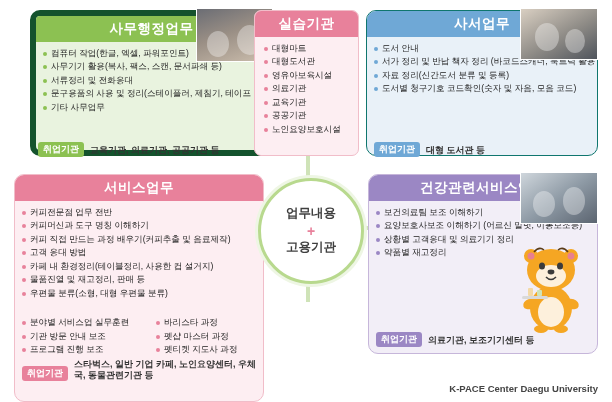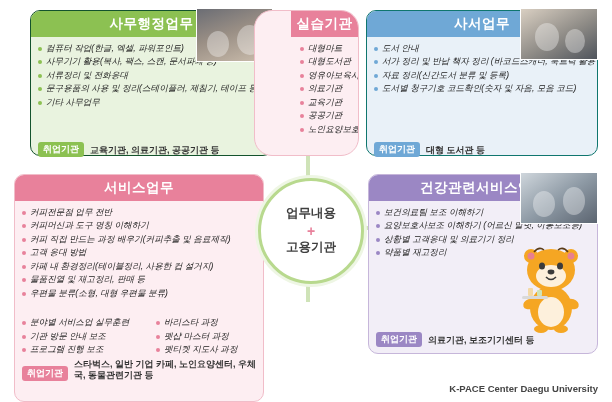--- a/index.html
+++ b/index.html
@@ -26,54 +26,53 @@
     text-align:center;
     font-weight:bold;
     font-size:13.5px;
     color:#ffffff;
     letter-spacing:.5px;
   }
   .card .body{
     padding:5px 6px 4px 6px;
     font-size:8.6px;
     line-height:1.45;
-    font-style:italic;
   }
   ul.items{list-style:none;margin:0;padding:0;}
   ul.items li{
     position:relative;
     padding-left:9px;
     margin-bottom:1px;
     white-space:nowrap;
   }
   ul.items li:before{
     content:"";
     position:absolute;
     left:1px;top:5px;
     width:4px;height:4px;
     border-radius:50%;
   }
 
   
-  .green  {background:#e9f3df;border:1px solid #14532d;}
+  .green  {background:#e9f3df;border:6px solid #14532d;}
   .green  .title{background:#8cc152;}
   .green  li:before{background:#8cc152;}
   .pink   {background:#fdeef2;border:1px solid #f1bdc9;}
   .pink   .title{background:#e8819b;}
   .pink   li:before{background:#e8819b;}
   .blue   {background:#e9f1f8;border:1px solid #0f766e;}
   .blue   .title{background:#6fa8d6;}
   .blue   li:before{background:#6fa8d6;}
   .purple {background:#f2eef7;border:1px solid #c6b6da;}
   .purple .title{background:#9b87c4;}
   .purple li:before{background:#9b87c4;}
 
   
   #card-office   {left:30px; top:10px;  width:243px;height:146px;}
-  #card-practice {left:254px;top:10px;  width:105px;height:146px;border-radius:18px;padding-left:36px;}
+  #card-practice {left:254px;top:10px;  width:105px;height:146px;border-radius:7px;}
   #card-library  {left:366px;top:10px;  width:232px;height:146px;}
   #card-service  {left:14px; top:174px; width:250px;height:228px;}
   #card-health   {left:368px;top:174px; width:230px;height:180px;}
 
   
   #card-practice .body{padding-left:8px;}
 
   
   .twocol{display:flex;}
   .twocol .col{flex:1 1 auto;margin-top:16px;}

